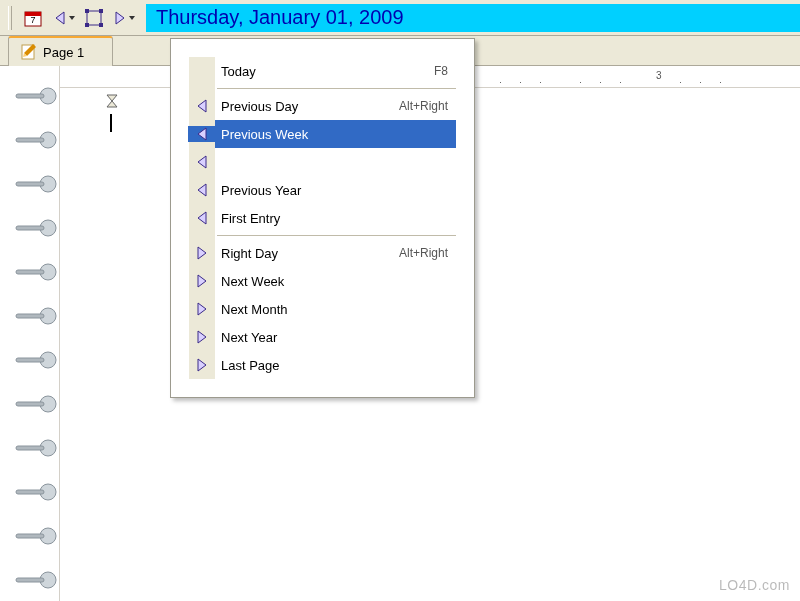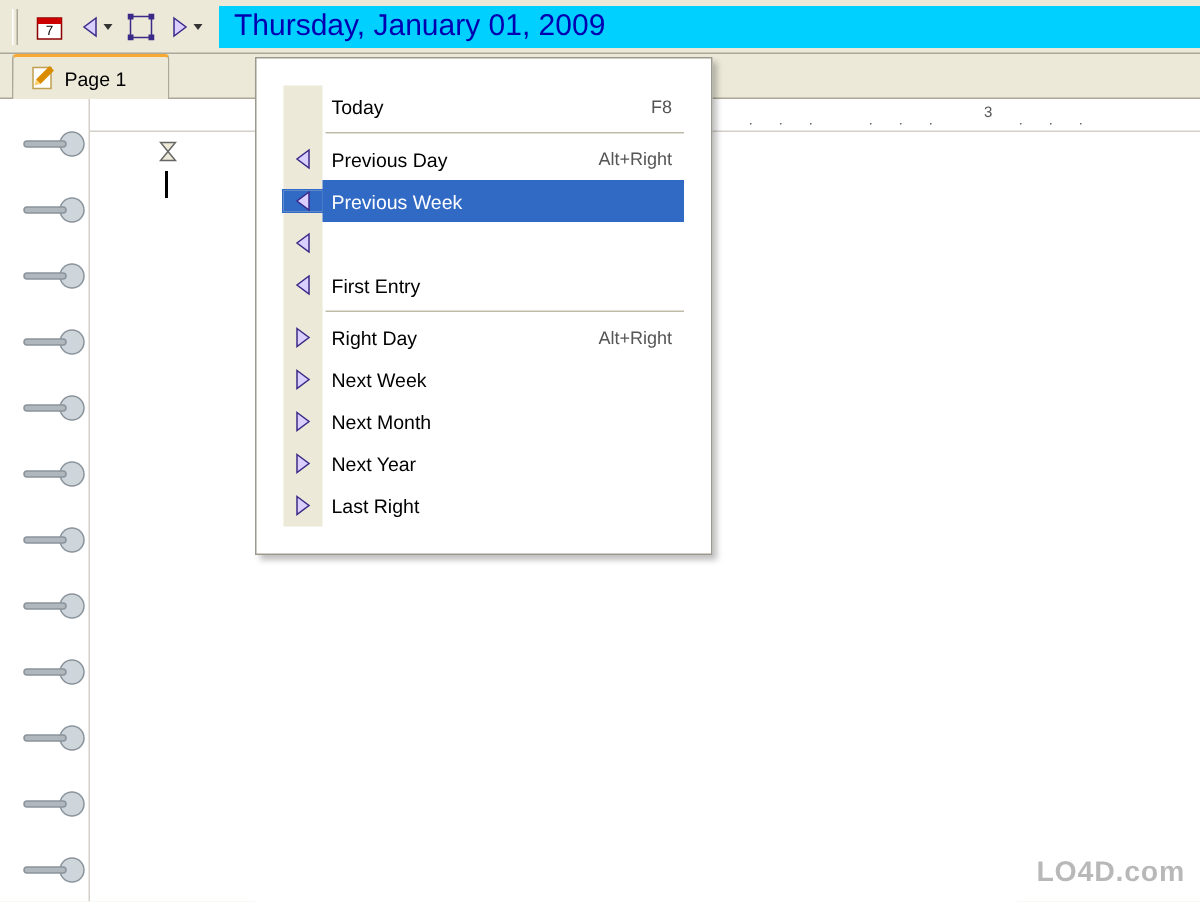--- a/index.html
+++ b/index.html
@@ -180,25 +180,24 @@
     }
     .menu-sep {
       height: 1px;
       background: #c0bba9;
       margin: 3px 0 3px 2px;
     }
     .watermark {
       position: absolute;
       right: 10px;
       bottom: 8px;
-      font-size: 19px;
+      font-size: 14px;
       color: rgba(0,0,0,0.28);
       font-family: Arial, sans-serif;
       letter-spacing: 0.5px;
-      font-weight: bold;
     }
     .ruler-dot { position:absolute; top:16px; width:1px; height:1px; background:#666; }
     .ruler-num { position:absolute; top:4px; font-size:10px; color:#555; }
   </style>
 </head>
 <body>
 
 <div class="toolbar">
   <div class="grip"></div>
   <div class="tb-btn">
@@ -351,20 +350,28 @@
               <polygon points="10,1 2,7 10,13" fill="#d9d0ff" stroke="#3b2a88"></polygon>
             </svg>
         </span>
       </div>
       <div class="menu-item">
         <span class="mi-icon">
           <svg width="12" height="14">
               <polygon points="10,1 2,7 10,13" fill="#d9d0ff" stroke="#3b2a88"></polygon>
             </svg>
         </span>
+        <span class="mi-label">Previous Year</span>
+      </div>
+      <div class="menu-item">
+        <span class="mi-icon">
+          <svg width="12" height="14">
+              <polygon points="10,1 2,7 10,13" fill="#d9d0ff" stroke="#3b2a88"></polygon>
+            </svg>
+        </span>
         <span class="mi-label">First Entry</span>
       </div>
       <div class="menu-sep"></div>
       <div class="menu-item">
         <span class="mi-icon">
           <svg width="12" height="14">
               <polygon points="2,1 10,7 2,13" fill="#d9d0ff" stroke="#3b2a88"></polygon>
             </svg>
         </span>
         <span class="mi-label">Right Day</span>
@@ -393,19 +400,19 @@
             </svg>
         </span>
         <span class="mi-label">Next Year</span>
       </div>
       <div class="menu-item">
         <span class="mi-icon">
           <svg width="12" height="14">
               <polygon points="2,1 10,7 2,13" fill="#d9d0ff" stroke="#3b2a88"></polygon>
             </svg>
         </span>
-        <span class="mi-label">Last Right</span>
+        <span class="mi-label">Last Page</span>
       </div>
     </div>
   </div>
 </div>
 
 <div class="watermark">LO4D.com</div>
 
 </body></html>

